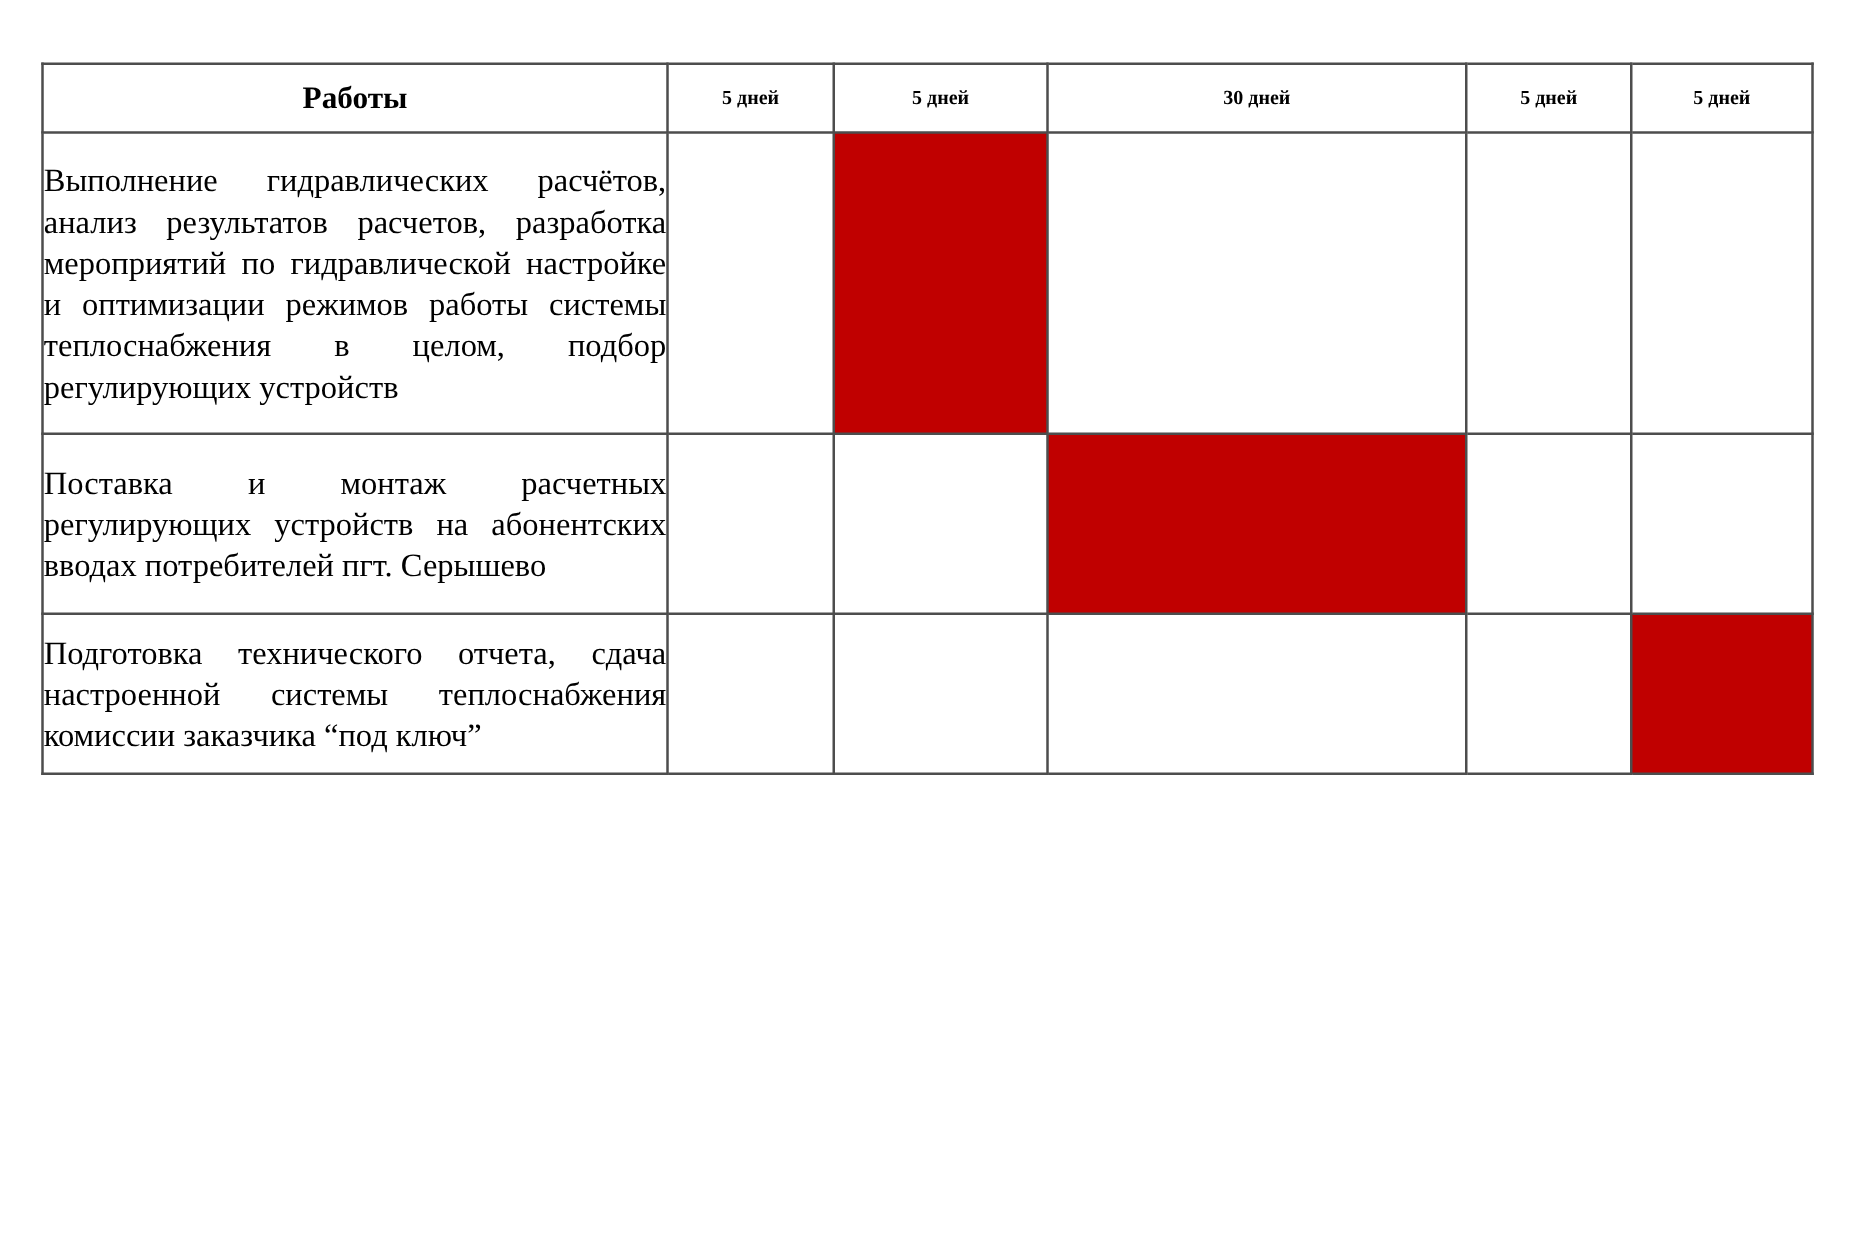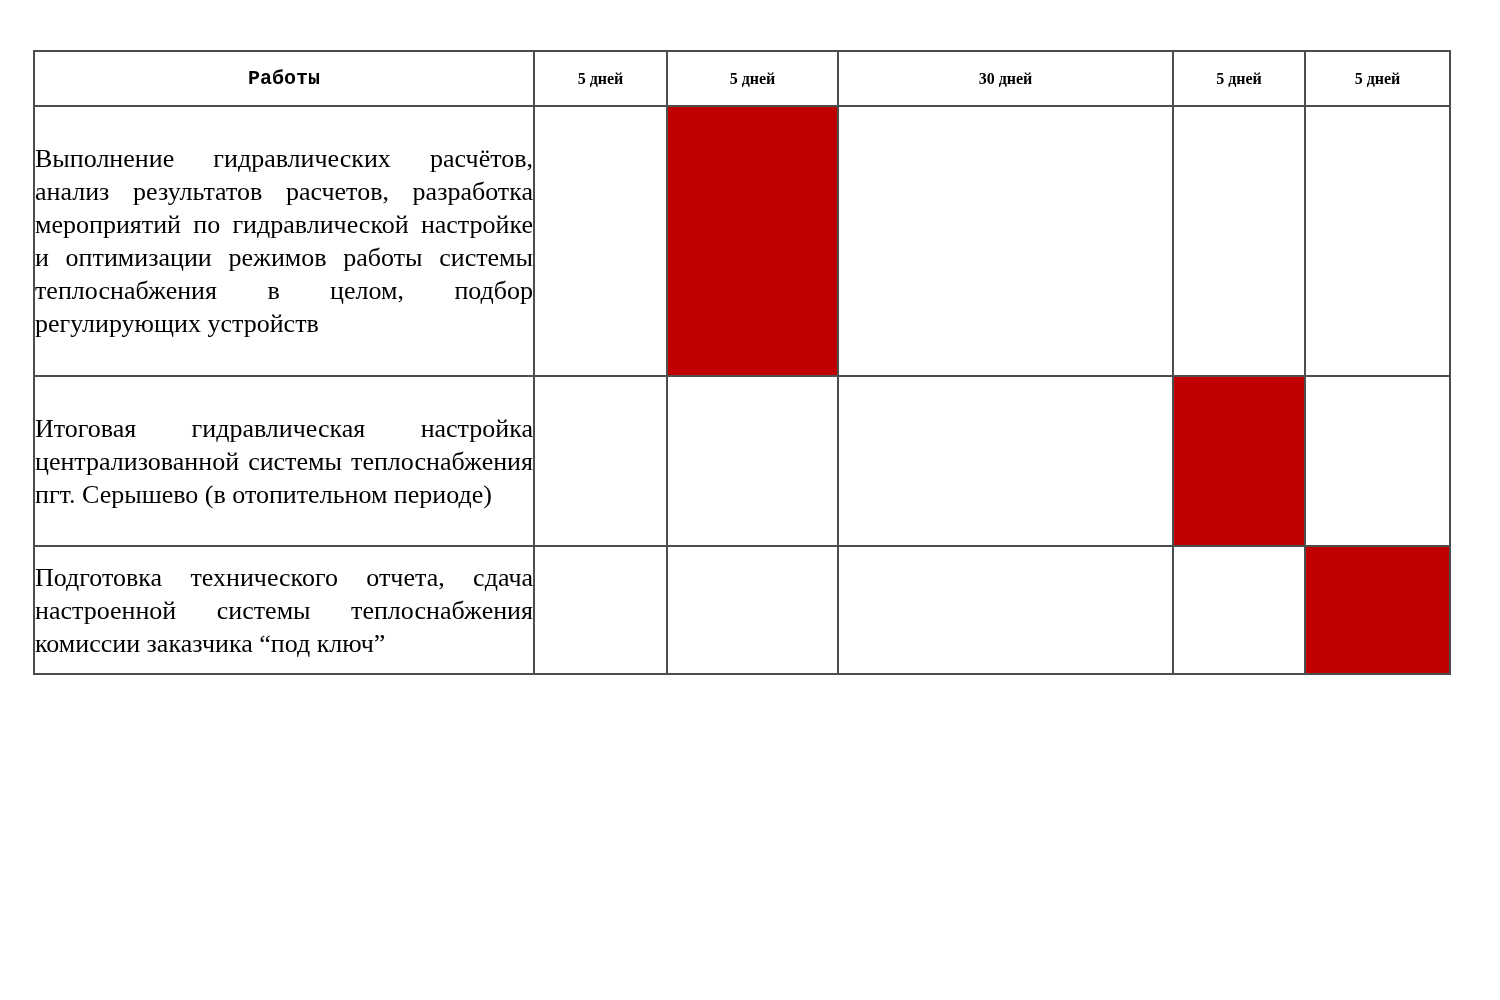--- a/index.html
+++ b/index.html
@@ -24,23 +24,23 @@
     width: 1416px;
   }
   table.gantt th, table.gantt td {
     border: 2px solid #4d4d4d;
     padding: 0;
     background: #ffffff;
   }
   
   tr.header-row { height: 55px; }
   th.works-header {
-    font-family: Liberation Mono, monospace;
+    font-family: Liberation Serif, serif;
     font-weight: bold;
-    font-size: 20px;
+    font-size: 25px;
     text-align: center;
     vertical-align: middle;
   }
   th.period-header {
     font-family: "Liberation Serif", serif;
     font-weight: bold;
     font-size: 16px;
     text-align: center;
     vertical-align: middle;
   }
@@ -49,21 +49,21 @@
     font-size: 26px;
     line-height: 33px;
     text-align: justify;
     vertical-align: middle;
     padding: 6px 14px;
   }
   td.gantt-cell {
     vertical-align: middle;
   }
   tr.row-0 { height: 160px; }
-  tr.row-1 { height: 270px; }
+  tr.row-1 { height: 241px; }
   tr.row-2 { height: 144px; }
   tr.row-3 { height: 170px; }
   tr.row-4 { height: 128px; }
 </style>
 </head>
 <body>
 
 <table class="gantt">
   <colgroup>
     <col style="width:500px">
@@ -86,29 +86,29 @@
 
     <tr class="row-1">
       <td class="task-label">Выполнение гидравлических расчётов, анализ результатов расчетов, разработка мероприятий по гидравлической настройке и оптимизации режимов работы системы теплоснабжения в целом, подбор регулирующих устройств</td>
       <td class="gantt-cell"></td>
       <td class="gantt-cell" style="background-color: rgb(192, 0, 0);"></td>
       <td class="gantt-cell"></td>
       <td class="gantt-cell"></td>
       <td class="gantt-cell"></td>
     </tr>
 
-
-    <tr class="row-3">
-      <td class="task-label">Итоговая гидравлическая настройка централизованной системы теплоснабжения пгт. Серышево (в отопительном периоде)</td>
-      <td class="gantt-cell"></td>
+    <tr class="row-2">
+      <td class="task-label">Поставка и монтаж расчетных регулирующих устройств на абонентских вводах потребителей пгт. Серышево</td>
       <td class="gantt-cell"></td>
       <td class="gantt-cell"></td>
       <td class="gantt-cell" style="background-color: rgb(192, 0, 0);"></td>
       <td class="gantt-cell"></td>
+      <td class="gantt-cell"></td>
     </tr>
+
 
     <tr class="row-4">
       <td class="task-label">Подготовка технического отчета, сдача настроенной системы теплоснабжения комиссии заказчика “под ключ”</td>
       <td class="gantt-cell"></td>
       <td class="gantt-cell"></td>
       <td class="gantt-cell"></td>
       <td class="gantt-cell"></td>
       <td class="gantt-cell" style="background-color: rgb(192, 0, 0);"></td>
     </tr>
   </tbody>

